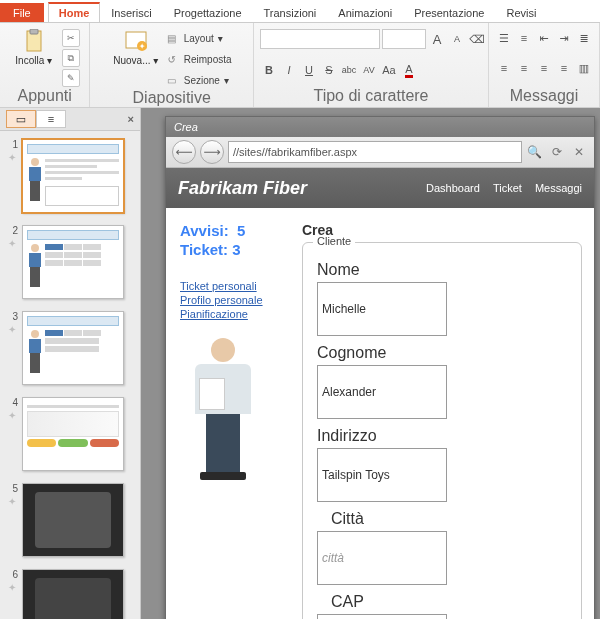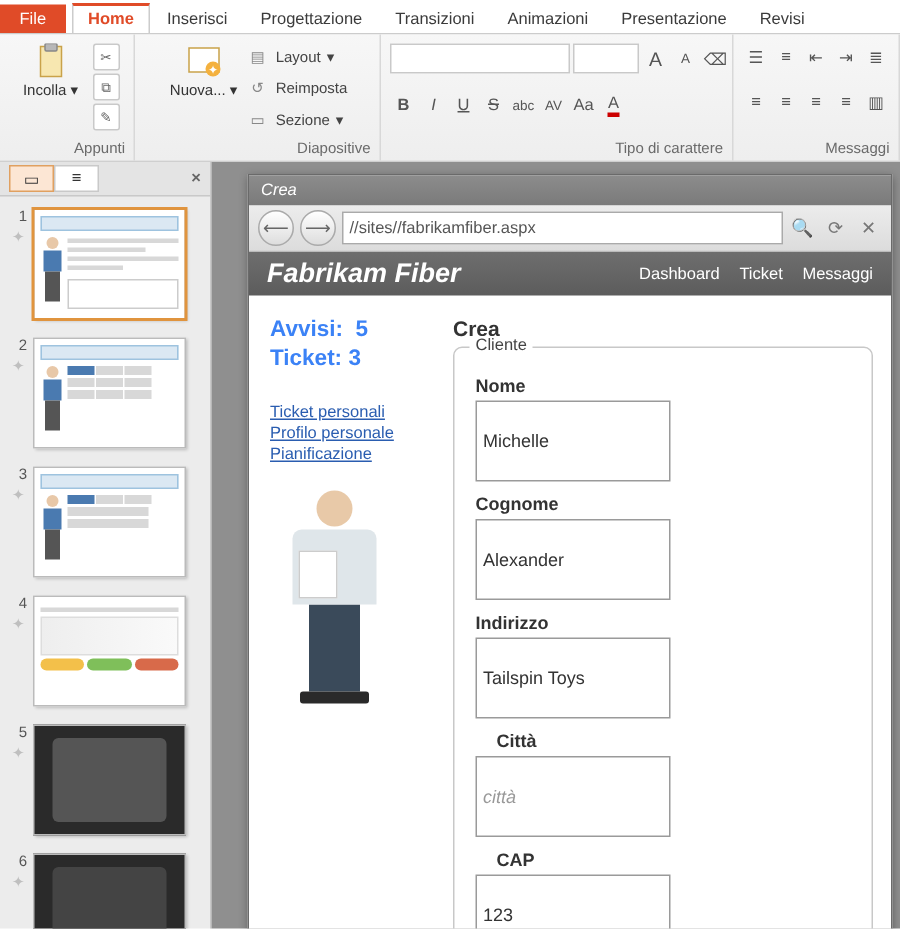--- a/index.html
+++ b/index.html
@@ -3,21 +3,21 @@
 <meta charset="utf-8">
 <style>
 html,body{margin:0;padding:0;font-family:"Segoe UI",Tahoma,sans-serif;font-size:11px;color:#333;background:#fff;width:600px;height:619px;overflow:hidden}
 .tabs{display:flex;height:22px;border-bottom:1px solid #ccc;background:#fff;align-items:flex-end}
 .tab{padding:3px 10px 3px 10px;border:1px solid transparent;border-bottom:none;cursor:pointer;font-size:11px;color:#3b3b3b}
 .tab.file{background:#e04b28;color:#fff;padding:3px 12px;margin-right:4px}
 .tab.active{background:#fff;border-color:#ccc;color:#e04b28;font-weight:bold;border-top:2px solid #e04b28}
 .ribbon{display:flex;height:84px;background:linear-gradient(#f7f7f7,#eee);border-bottom:1px solid #cfcfcf}
 .group{border-right:1px solid #d8d8d8;padding:2px 6px 0 6px;display:flex;flex-direction:column;justify-content:space-between;align-items:center}
 .group-body{display:flex;align-items:flex-start;gap:4px;flex:1}
-.group-label{font-size:10px;color:#6a6a6a;text-align:right;padding-bottom:2px;width:100%}
+.group-label{font-size:16px;color:#6a6a6a;text-align:center;padding-bottom:2px;width:100%}
 .bigbtn{display:flex;flex-direction:column;align-items:center;justify-content:flex-start;width:48px;padding-top:4px;cursor:pointer;gap:2px}
 .bigbtn .ic{width:24px;height:24px;display:flex;align-items:center;justify-content:center}
 .bigbtn .lbl{font-size:10px;text-align:center;line-height:1.1}
 .mini-col{display:flex;flex-direction:column;gap:2px;padding-top:4px}
 .mini{width:16px;height:16px;border:1px solid #c9c9c9;background:#fff;border-radius:2px;cursor:pointer;display:flex;align-items:center;justify-content:center;font-size:9px;color:#666}
 .rowbtn{display:flex;align-items:center;gap:4px;cursor:pointer;font-size:10px;color:#444;height:18px}
 .rowbtn .ric{width:16px;height:16px;display:flex;align-items:center;justify-content:center;color:#888}
 .fontrow{display:flex;align-items:center;gap:2px;padding-top:4px}
 .fbox{height:18px;border:1px solid #c9c9c9;background:#fff;color:#999;font-size:10px;display:flex;align-items:center;padding:0 4px}
 .icbtn{width:18px;height:18px;display:flex;align-items:center;justify-content:center;cursor:pointer;color:#555;font-size:11px}
@@ -42,40 +42,40 @@
 .person .bd{width:12px;height:14px;background:#4a7ab0;margin-top:1px}
 .person .lg{width:10px;height:20px;background:#555;margin:0 auto}
 .editor{flex:1;background:#8f8f8f;position:relative;overflow:hidden}
 .rulerspace{position:absolute;inset:0;padding:8px 0 0 24px;display:flex;align-items:flex-start}
 .browser{width:428px;background:#fff;border:1px solid #6a6a6a;box-shadow:0 2px 6px rgba(0,0,0,.4)}
 .bw-title{height:20px;background:linear-gradient(#8c8c8c,#7a7a7a);color:#fff;font-size:11px;display:flex;align-items:center;padding:0 8px;font-style:italic}
 .bw-nav{height:30px;background:linear-gradient(#ececec,#dcdcdc);display:flex;align-items:center;gap:4px;padding:0 6px;border-bottom:1px solid #bbb}
 .navbtn{width:22px;height:22px;border:1px solid #aaa;border-radius:50%;background:linear-gradient(#fff,#ddd);display:flex;align-items:center;justify-content:center;cursor:pointer;color:#666;font-size:12px}
 .url{flex:1;height:20px;border:1px solid #aaa;background:#fff;font-size:11px;padding:0 4px;display:flex;align-items:center;color:#555}
 .sbtn{width:18px;height:18px;display:flex;align-items:center;justify-content:center;cursor:pointer;color:#777;font-size:12px}
-.site-head{height:29px;background:linear-gradient(#6e6e6e,#5c5c5c);color:#fff;display:flex;align-items:center;justify-content:space-between;padding:0 12px}
+.site-head{height:40px;background:linear-gradient(#6e6e6e,#5c5c5c);color:#fff;display:flex;align-items:center;justify-content:space-between;padding:0 12px}
 .brand{font-size:18px;font-weight:bold;font-style:italic}
 .site-nav{font-size:11px}
 .site-nav span{margin-left:10px;cursor:pointer}
 .site-body{display:flex;padding:14px 0 0 14px;gap:14px;height:420px}
 .sb-left{width:108px}
 .stat{color:#3b82f6;font-weight:bold;font-size:15px;margin-bottom:2px}
 .links{margin-top:22px;font-size:11px}
 .links div{color:#2a5db0;text-decoration:underline;cursor:pointer;margin-bottom:2px}
 .employee{margin-top:18px;width:86px;height:140px;position:relative}
 .employee .ehd{width:24px;height:24px;border-radius:50%;background:#e8c9a8;margin:0 auto}
 .employee .ebd{width:56px;height:50px;background:#dfe6ea;margin:2px auto 0;border-radius:6px 6px 0 0;position:relative}
 .employee .clip{position:absolute;left:4px;top:14px;width:24px;height:30px;background:#fff;border:1px solid #ccc}
 .employee .elg{width:34px;height:58px;background:#3a4a5a;margin:0 auto}
 .employee .eft{width:46px;height:8px;background:#2a2a2a;margin:0 auto;border-radius:2px}
 .sb-right{flex:1}
 .sec-title{font-size:14px;font-weight:bold;margin-bottom:0}
 .fieldset{border:1px solid #c8c8c8;border-radius:6px;margin-top:4px;padding:10px 14px 14px 14px;width:250px;position:relative}
 .legend{position:absolute;top:-8px;left:10px;background:#fff;padding:0 4px;font-size:11px;color:#444}
-.flabel{font-weight:bold;font-size:12px;margin:8px 0 3px 0}
+.flabel{font-weight:normal;font-size:16px;margin:8px 0 3px 0}
 .flabel.ind{margin-left:14px}
 .finput{height:20px;border:1px solid #9a9a9a;width:120px;padding:16px 4px;font-size:12px;display:flex;align-items:center}
 .finput.ph{color:#999;font-style:italic}
 .fbtn{margin-top:14px;width:90px;height:22px;border:1px solid #8a8a8a;background:linear-gradient(#f4f4f4,#ddd);border-radius:3px;display:flex;align-items:center;justify-content:center;cursor:pointer;font-size:12px}
 .trow{display:flex;gap:1px;margin:2px 0}
 .tc{height:6px;background:#d8d8d8}
 </style>
 </head>
 <body>
 

